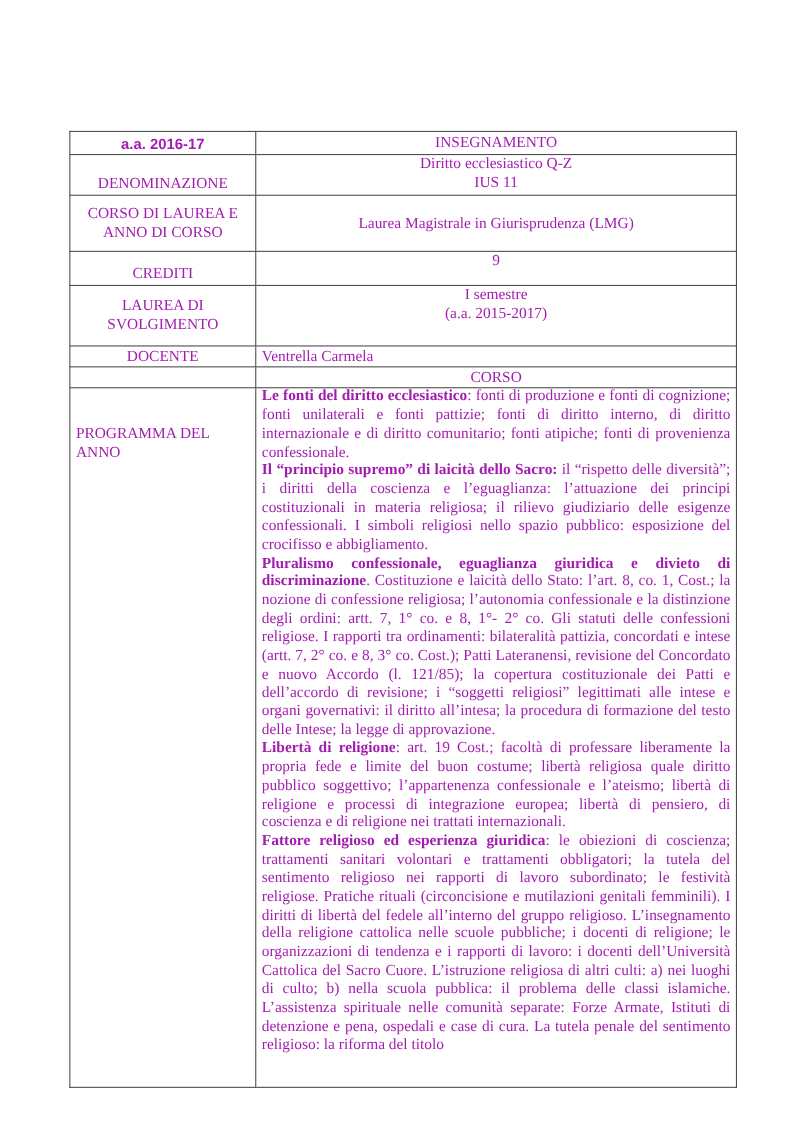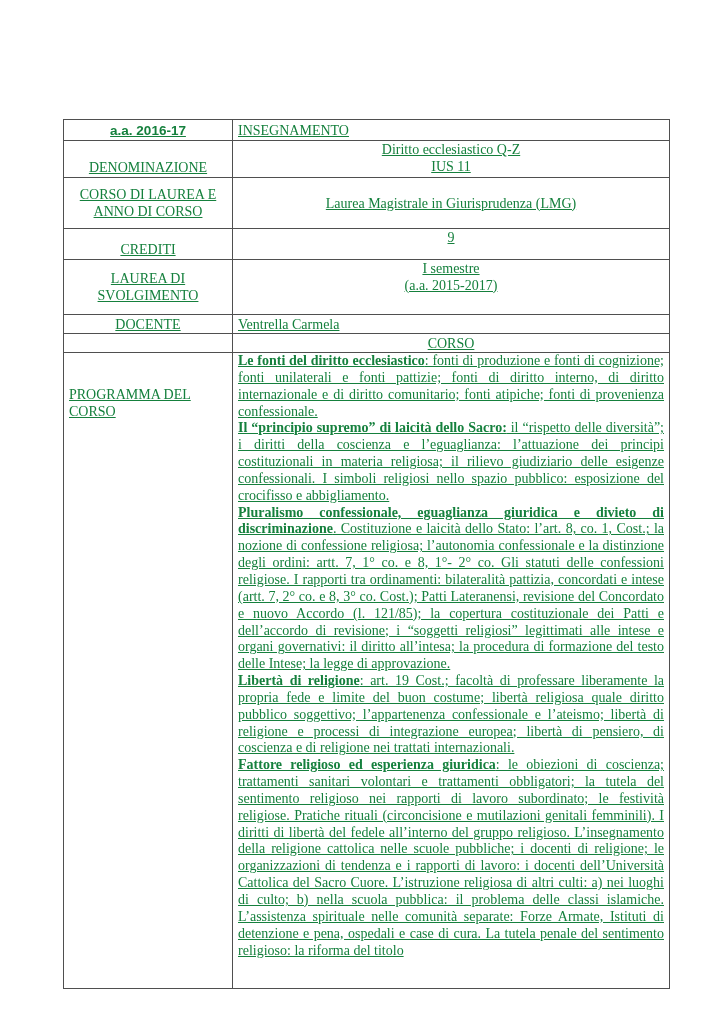--- a/index.html
+++ b/index.html
@@ -22,43 +22,42 @@
     top: 119px;
     width: 596px;
     border-collapse: collapse;
     table-layout: fixed;
   }
   table.doc-table td {
     border: 1px solid #4f4f4f;
     font-family: "Liberation Serif", serif;
     font-size: 14px;
     line-height: 17px;
-    color: #15803d;
+    color: #a21caf;
     padding: 0 5px;
     vertical-align: middle;
     overflow: hidden;
-    text-decoration: underline;
   }
   .col-label {
     width: 158px;
     text-align: center;
     white-space: pre-line;
   }
   .col-value {
     width: 426px;
     text-align: center;
   }
   
   .row-header td { height: 20px; }
   .row-header .col-label {
     font-family: "Liberation Sans", sans-serif;
     font-weight: bold;
     font-size: 13.5px;
   }
-  .row-header .col-value { text-align: left; }
+  .row-header .col-value { text-align: center; }
   
   .row-denominazione td { height: 35px; }
   .row-denominazione .col-label { vertical-align: bottom; padding-bottom: 1px; }
   .row-denominazione .col-value { vertical-align: top; white-space: pre-line; }
   
   .row-corso-laurea td { height: 50px; }
   
   .row-crediti td { height: 29px; }
   .row-crediti .col-label { vertical-align: bottom; padding-bottom: 1px; }
   .row-crediti .col-value { vertical-align: top; }
@@ -122,21 +121,21 @@
       <tr class="row-docente">
         <td class="col-label">DOCENTE</td>
         <td class="col-value">Ventrella Carmela</td>
       </tr>
       <tr class="row-corso-section">
         <td class="col-label"></td>
         <td class="col-value">CORSO</td>
       </tr>
       <tr class="row-programma">
         <td class="col-label">PROGRAMMA DEL
-CORSO</td>
+ANNO</td>
         <td class="col-value">
             <p class="program-paragraph"><b>Le fonti del diritto ecclesiastico</b><span>: fonti di produzione e fonti di cognizione; fonti unilaterali e fonti pattizie; fonti di diritto interno, di diritto internazionale e di diritto comunitario; fonti atipiche; fonti di provenienza confessionale.</span></p>
             <p class="program-paragraph"><b>Il “principio supremo” di laicità dello Sacro:</b><span> il “rispetto delle diversità”; i diritti della coscienza e l’eguaglianza: l’attuazione dei principi costituzionali in materia religiosa; il rilievo giudiziario delle esigenze confessionali. I simboli religiosi nello spazio pubblico: esposizione del crocifisso e abbigliamento.</span></p>
             <p class="program-paragraph"><b>Pluralismo confessionale, eguaglianza giuridica e divieto di discriminazione</b><span>. Costituzione e laicità dello Stato: l’art. 8, co. 1, Cost.; la nozione di confessione religiosa; l’autonomia confessionale e la distinzione degli ordini: artt. 7, 1° co. e 8, 1°- 2° co. Gli statuti delle confessioni religiose. I rapporti tra ordinamenti: bilateralità pattizia, concordati e intese (artt. 7, 2° co. e 8, 3° co. Cost.); Patti Lateranensi, revisione del Concordato e nuovo Accordo (l. 121/85); la copertura costituzionale dei Patti e dell’accordo di revisione; i “soggetti religiosi” legittimati alle intese e organi governativi: il diritto all’intesa; la procedura di formazione del testo delle Intese; la legge di approvazione.</span></p>
             <p class="program-paragraph"><b>Libertà di religione</b><span>: art. 19 Cost.; facoltà di professare liberamente la propria fede e limite del buon costume; libertà religiosa quale diritto pubblico soggettivo; l’appartenenza confessionale e l’ateismo; libertà di religione e processi di integrazione europea; libertà di pensiero, di coscienza e di religione nei trattati internazionali.</span></p>
             <p class="program-paragraph"><b>Fattore religioso ed esperienza giuridica</b><span>: le obiezioni di coscienza; trattamenti sanitari volontari e trattamenti obbligatori; la tutela del sentimento religioso nei rapporti di lavoro subordinato; le festività religiose. Pratiche rituali (circoncisione e mutilazioni genitali femminili). I diritti di libertà del fedele all’interno del gruppo religioso. L’insegnamento della religione cattolica nelle scuole pubbliche; i docenti di religione; le organizzazioni di tendenza e i rapporti di lavoro: i docenti dell’Università Cattolica del Sacro Cuore. L’istruzione religiosa di altri culti: a) nei luoghi di culto; b) nella scuola pubblica: il problema delle classi islamiche. L’assistenza spirituale nelle comunità separate: Forze Armate, Istituti di detenzione e pena, ospedali e case di cura. La tutela penale del sentimento religioso: la riforma del titolo</span></p>
           </td>
       </tr>
     </tbody>
   </table>

